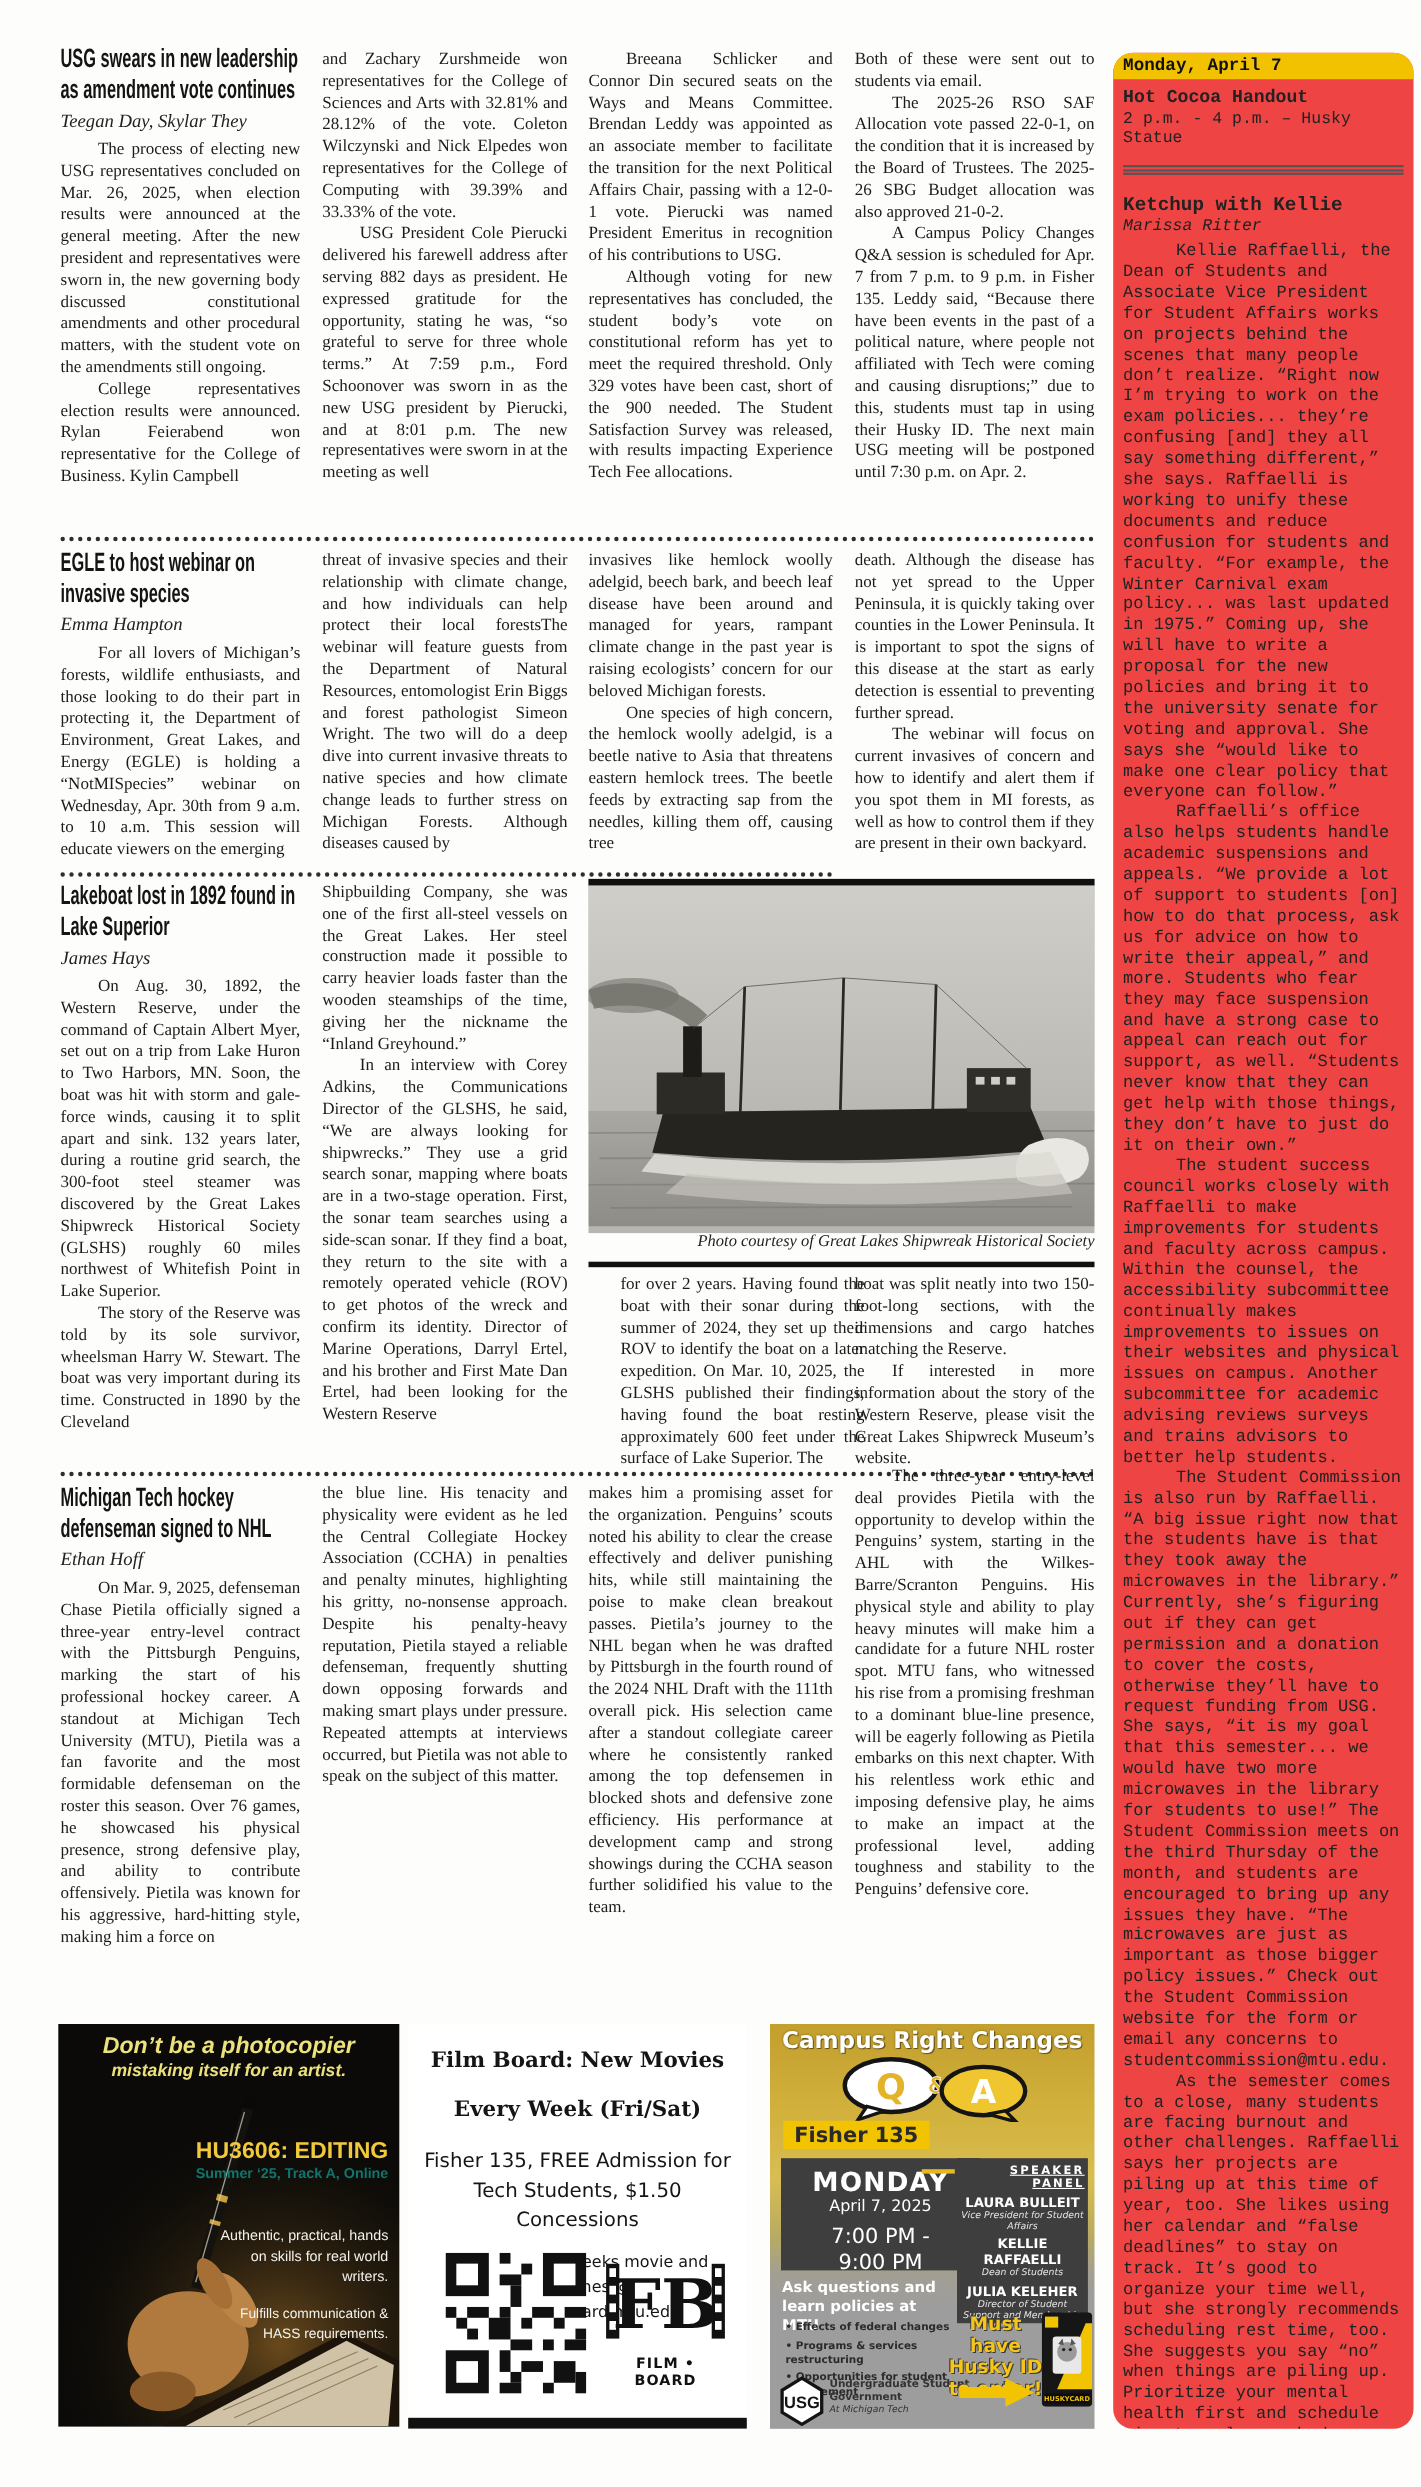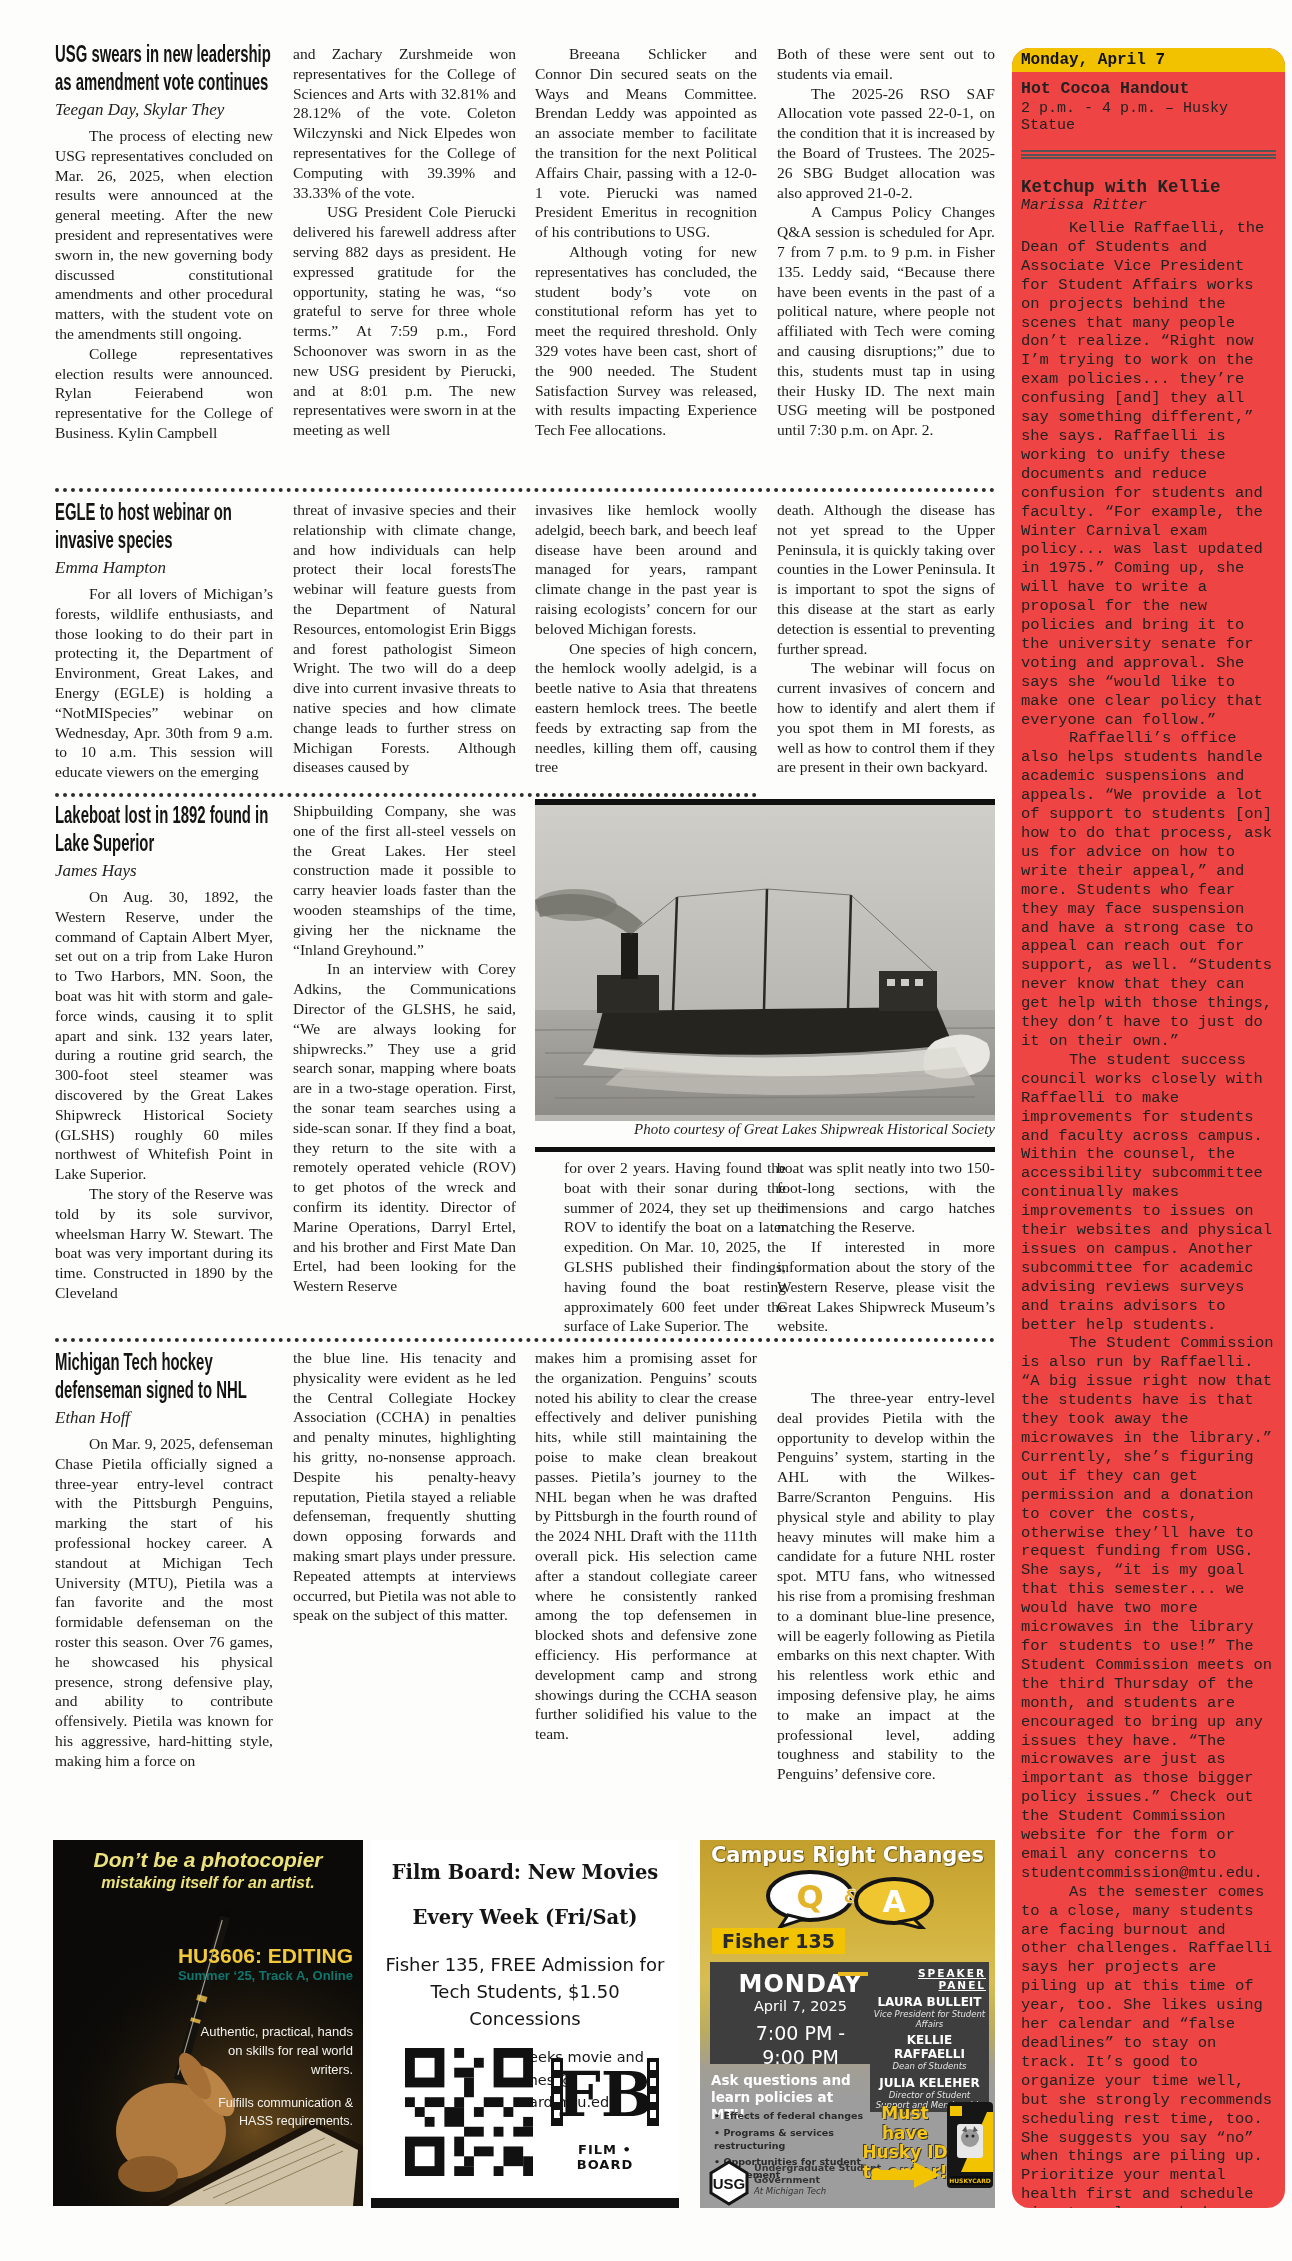--- a/index.html
+++ b/index.html
@@ -218,21 +218,21 @@
     <div class="body lead">
         <p>On Mar. 9, 2025, defenseman Chase Pietila officially signed a three-year entry-level contract with the Pittsburgh Penguins, marking the start of his professional hockey career. A standout at Michigan Tech University (MTU), Pietila was a fan favorite and the most formidable defenseman on the roster this season. Over 76 games, he showcased his physical presence, strong defensive play, and ability to contribute offensively. Pietila was known for his aggressive, hard-hitting style, making him a force on</p>
       </div>
   </div>
   <div class="abs col body cont" style="left:293px;top:1348px;width:223px;height:492px">
       <p>the blue line. His tenacity and physicality were evident as he led the Central Collegiate Hockey Association (CCHA) in penalties and penalty minutes, highlighting his gritty, no-nonsense approach. Despite his penalty-heavy reputation, Pietila stayed a reliable defenseman, frequently shutting down opposing forwards and making smart plays under pressure. Repeated attempts at interviews occurred, but Pietila was not able to speak on the subject of this matter.</p>
     </div>
   <div class="abs col body cont" style="left:535px;top:1348px;width:222px;height:492px">
       <p>makes him a promising asset for the organization. Penguins’ scouts noted his ability to clear the crease effectively and deliver punishing hits, while still maintaining the poise to make clean breakout passes. Pietila’s journey to the NHL began when he was drafted by Pittsburgh in the fourth round of the 2024 NHL Draft with the 111th overall pick. His selection came after a standout collegiate career where he consistently ranked among the top defensemen in blocked shots and defensive zone efficiency. His performance at development camp and strong showings during the CCHA season further solidified his value to the team.</p>
     </div>
-  <div class="abs col body lead" style="left:777px;top:1388px;width:218px;height:492px">
+  <div class="abs col body lead" style="left:777px;top:1332px;width:218px;height:492px">
       <p>The three-year entry-level deal provides Pietila with the opportunity to develop within the Penguins’ system, starting in the AHL with the Wilkes-Barre/Scranton Penguins. His physical style and ability to play heavy minutes will make him a candidate for a future NHL roster spot. MTU fans, who witnessed his rise from a promising freshman to a dominant blue-line presence, will be eagerly following as Pietila embarks on this next chapter. With his relentless work ethic and imposing defensive play, he aims to make an impact at the professional level, adding toughness and stability to the Penguins’ defensive core.</p>
     </div>
 
   <div class="abs sidebar" style="left:1012px;top:48px;width:273px;height:2160px">
     <div class="sb-date">Monday, April 7</div>
     <div class="sb-event-title">Hot Cocoa Handout</div>
     <div class="sb-event-time">2 p.m. - 4 p.m. – Husky Statue</div>
     <div class="sb-rule"></div>
     <div class="sb-col-title">Ketchup with Kellie</div>
     <div class="sb-byline">Marissa Ritter</div>

